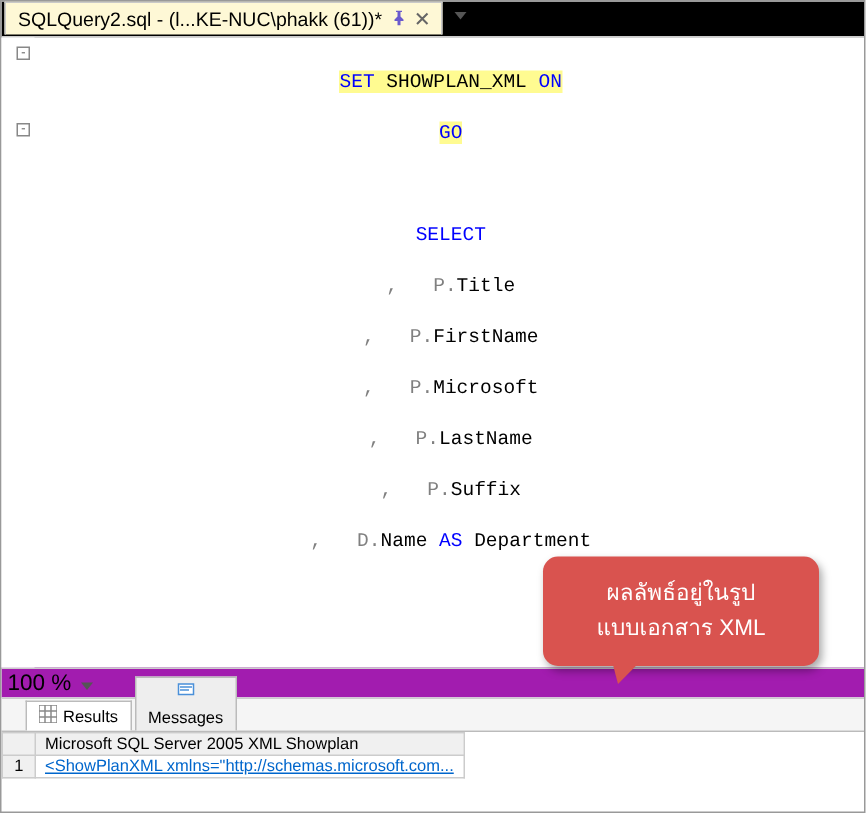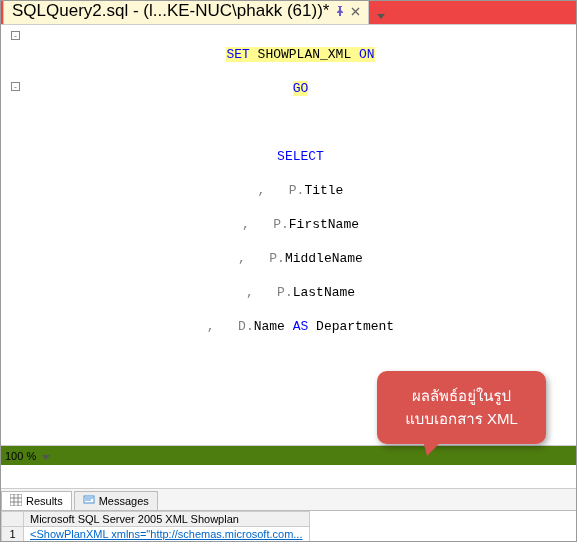--- a/index.html
+++ b/index.html
@@ -8,26 +8,26 @@
     font-size: 13px;
     background: #ffffff;
     width: 577px;
     height: 542px;
     overflow: hidden;
     border: 1px solid #999;
     position: relative;
   }
   .tab-strip {
     height: 24px;
-    background: #ef4444;
-    display: flex;
-    align-items: flex-end;
+    background: #000000;
+    display: flex;
+    align-items: flex-start;
     border-bottom: 1px solid #ccc;
     font-family: "Segoe UI", sans-serif;
-    font-size: 17px;
+    font-size: 13px;
   }
   .tab {
     background: #fef8d6;
     border: 1px solid #c9c9c9;
     border-bottom: none;
     padding: 3px 8px;
     display: flex;
     align-items: center;
     gap: 6px;
     margin-left: 2px;
@@ -60,72 +60,71 @@
     width: 9px; height: 9px;
     border: 1px solid #888;
     background: #fff;
     font-size: 8px;
     line-height: 7px;
     text-align: center;
     color: #555;
   }
   .zoom-bar {
     height: 20px;
-    background: #4d7c0f;
+    background: #a21caf;
     border-top: 1px solid #ccc;
     display: flex;
     align-items: center;
     font-family: "Segoe UI", sans-serif;
-    font-size: 11px;
+    font-size: 15px;
     gap: 4px;
     padding: 0 4px;
   }
   .result-tabs {
     height: 22px;
     background: #f5f5f5;
     display: flex;
     align-items: flex-end;
     font-family: "Segoe UI", sans-serif;
     font-size: 11px;
     border-top: 1px solid #ccc;
-    padding-left: 0;
+    padding-left: 16px;
     gap: 2px;
-    margin-top: 23px;
   }
   .result-tab {
     border: 1px solid #bbb;
     background: #fff;
     padding: 2px 8px;
     display: flex;
     align-items: center;
     gap: 4px;
     border-bottom: none;
   }
-  .result-tab.inactive { background: #eee; }
+  .result-tab.inactive { background: #eee; flex-direction: column; }
   .grid {
     font-family: "Segoe UI", sans-serif;
     font-size: 11px;
     border-top: 1px solid #bbb;
   }
   .grid table { border-collapse: collapse; }
   .grid th, .grid td {
     border: 1px solid #ccc;
     padding: 1px 6px;
     text-align: left;
     background: #fff;
   }
   .grid th { background: #f0f0f0; font-weight: normal; }
   .grid .rownum { background: #f0f0f0; text-align: center; width: 22px; }
   .grid .corner { background: #f0f0f0; width: 22px; }
   .grid a { color: #0066cc; text-decoration: underline; }
   .callout {
     position: absolute;
     right: 30px;
     top: 370px;
-    width: 169px;
+    width: 184px;
     background: #d9534f;
     color: #fff;
     border-radius: 10px;
     padding: 14px 12px;
     font-family: sans-serif;
     font-size: 15px;
     text-align: center;
     box-shadow: 2px 3px 6px rgba(0,0,0,.35);
     line-height: 1.5;
   }
@@ -173,22 +172,23 @@
     <div class="outline-box" style="top:6px">-</div>
     <div class="outline-box" style="top:57px">-</div>
   </div>
   <div class="code-area">
 <div class="code-line"><span class="hl"><span class="kw-blue">SET</span><span> SHOWPLAN_XML </span><span class="kw-blue">ON</span></span></div>
 <div class="code-line"><span class="hl"><span class="kw-blue">GO</span></span></div>
 <div class="code-line">&nbsp;</div>
 <div class="code-line"><span class="kw-blue">SELECT</span></div>
 <div class="code-line"><span class="kw-gray">,   P</span><span class="kw-gray">.</span><span>Title</span></div>
 <div class="code-line"><span class="kw-gray">,   P</span><span class="kw-gray">.</span><span>FirstName</span></div>
-<div class="code-line"><span class="kw-gray">,   P</span><span class="kw-gray">.</span><span>MiddleName</span></div>
+<div class="code-line"><span class="kw-gray">,   P</span><span class="kw-gray">.</span><span>Microsoft</span></div>
 <div class="code-line"><span class="kw-gray">,   P</span><span class="kw-gray">.</span><span>LastName</span></div>
+<div class="code-line"><span class="kw-gray">,   P</span><span class="kw-gray">.</span><span>Suffix</span></div>
 <div class="code-line"><span class="kw-gray">,   D</span><span class="kw-gray">.</span><span>Name</span><span class="kw-blue"> AS</span><span> Department</span></div>
 
 
 
 
 
 
 
 
 

